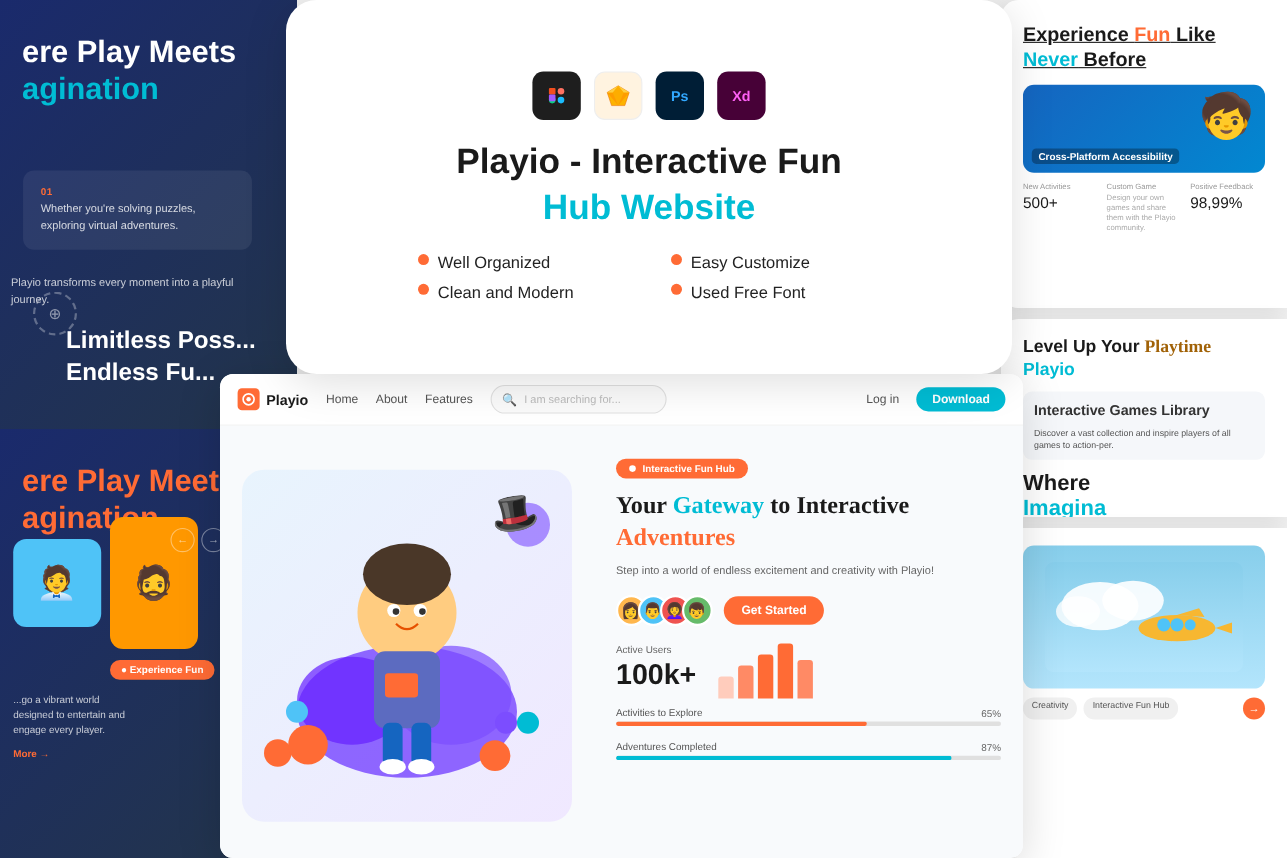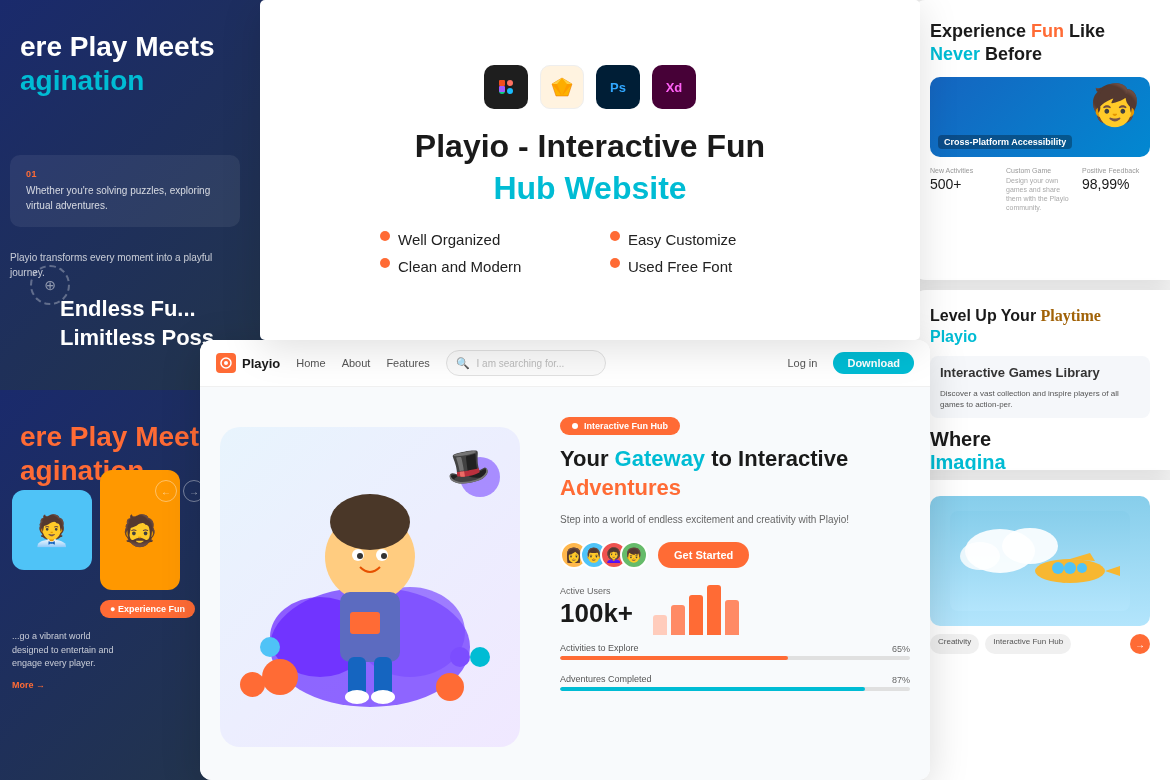--- a/index.html
+++ b/index.html
@@ -13,21 +13,21 @@
     }
 
     
     .center-card {
       position: absolute;
       left: 260px;
       top: 0px;
       width: 660px;
       height: 340px;
       background: #fff;
-      border-radius: 5px;
+      border-radius: 28px;
       box-shadow: 0 8px 40px rgba(0,0,0,0.13);
       display: flex;
       flex-direction: column;
       align-items: center;
       justify-content: center;
       padding: 30px 40px;
       z-index: 10;
     }
 
     .tool-icons {
@@ -101,23 +101,23 @@
       overflow: hidden;
       z-index: 2;
     }
     .left-bg-text {
       padding: 30px 20px 20px 20px;
     }
 
     
     .left-info-card {
       position: absolute;
-      left: 10px;
+      left: 21px;
       top: 155px;
-      width: 230px;
+      width: 208px;
       background: rgba(255,255,255,0.07);
       border-radius: 10px;
       padding: 14px 16px;
     }
     .left-info-label {
       font-size: 9px;
       color: #ff6b35;
       font-weight: 700;
       margin-bottom: 4px;
       letter-spacing: 0.5px;
@@ -206,20 +206,21 @@
       padding: 20px;
       box-shadow: -4px 4px 20px rgba(0,0,0,0.08);
       z-index: 5;
     }
     .right-title {
       font-size: 18px;
       font-weight: 700;
       color: #1a1a1a;
       line-height: 1.3;
       margin-bottom: 10px;
+      text-decoration: underline;
     }
     .right-title .orange { color: #ff6b35; }
     .right-title .blue { color: #00bcd4; }
 
     .right-img-placeholder {
       width: 100%;
       height: 80px;
       background: linear-gradient(135deg, #1565c0, #0288d1);
       border-radius: 10px;
       margin-bottom: 10px;
@@ -491,20 +492,21 @@
       margin-bottom: 10px;
       width: fit-content;
     }
     .hero-badge-dot { width: 6px; height: 6px; background: #fff; border-radius: 50%; }
     .hero-heading {
       font-size: 22px;
       font-weight: 800;
       color: #1a1a1a;
       line-height: 1.3;
       margin-bottom: 10px;
+      font-family: Liberation Serif, serif;
     }
     .hero-heading .blue { color: #00bcd4; }
     .hero-heading .orange { color: #ff6b35; }
     .hero-desc {
       font-size: 10px;
       color: #666;
       line-height: 1.5;
       margin-bottom: 14px;
     }
     .hero-cta-row {
@@ -678,22 +680,22 @@
     <div class="left-info-label">01</div>
     <div class="left-info-text">Whether you're solving puzzles, exploring virtual adventures.</div>
   </div>
 
   <div class="left-tagline">Playio transforms every moment into a playful journey.</div>
 
   <div class="circle-decoration">⊕</div>
 </div>
 
 <div style="position:absolute;left:60px;top:295px;z-index:4;color:#fff;font-size:22px;font-weight:800;line-height:1.3;">
+  <div>Limitless Poss...</div>
   <div>Endless Fu...</div>
-  <div>Limitless Poss...</div>
 </div>
 
 <div class="bottom-left-panel">
   <div class="bottom-left-title">
     <span>ere Play Meets</span><br>
     <span class="bottom-left-subtitle">agination</span>
   </div>
 </div>
 
 <div style="position:absolute;left:12px;top:490px;z-index:6;display:flex;gap:8px;">

